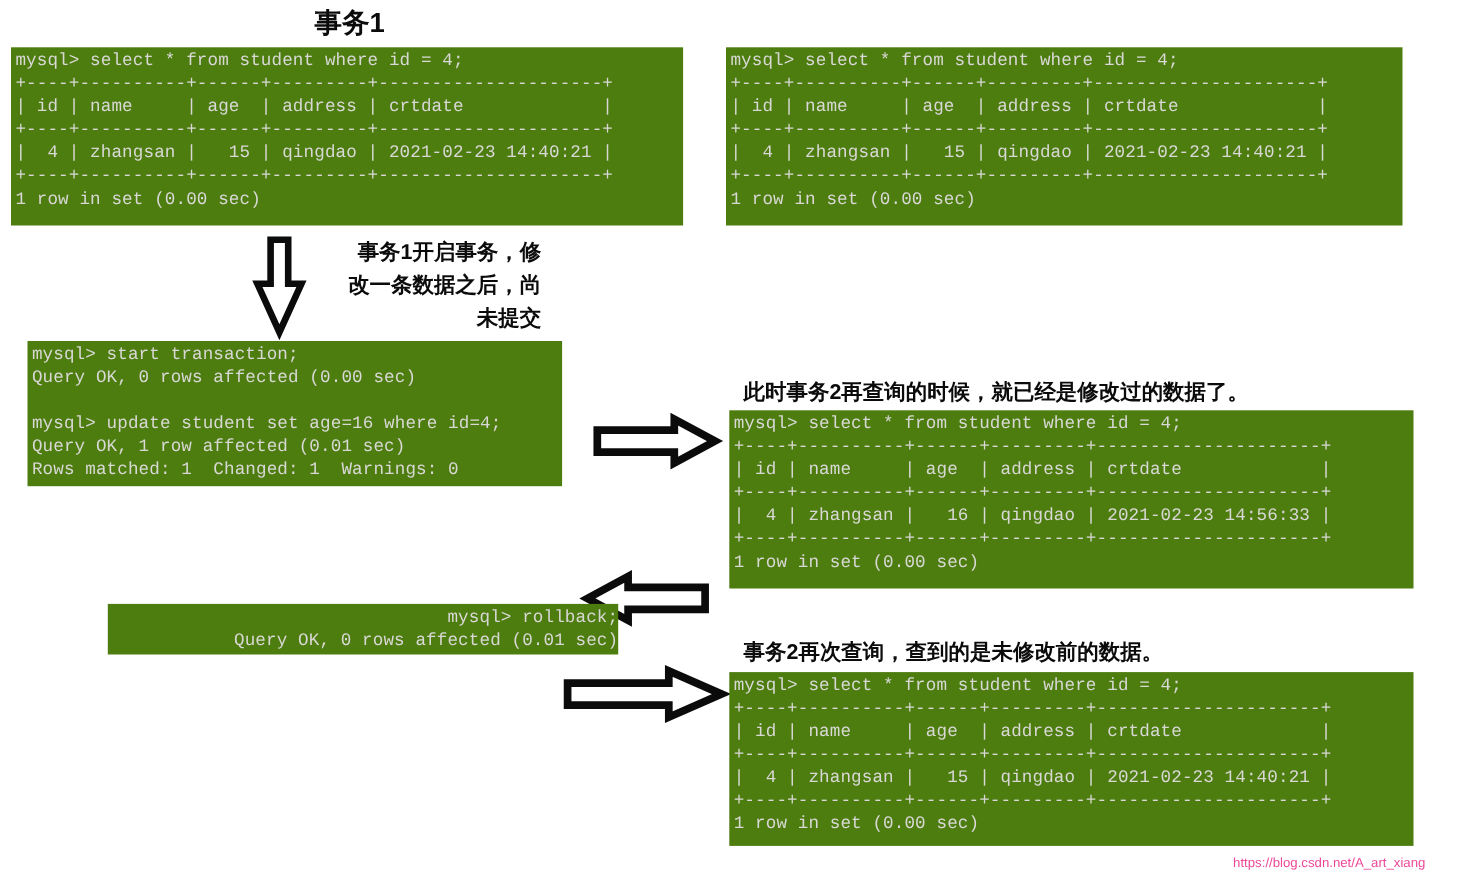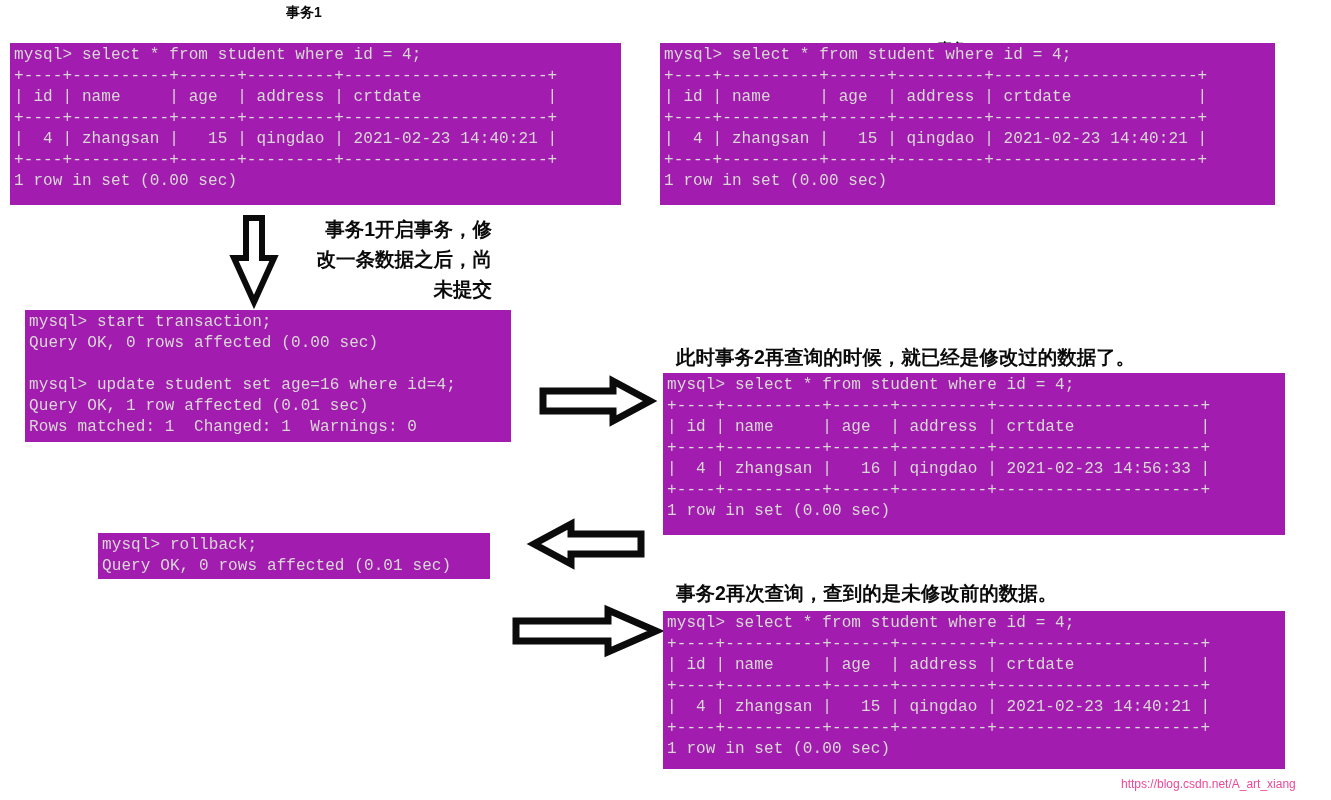--- a/index.html
+++ b/index.html
@@ -9,39 +9,39 @@
     background: #ffffff;
     font-family: "Liberation Sans", sans-serif;
     overflow: hidden;
   }
   #root { position: relative; width: 1331px; height: 800px; background: #fff; }
 
   .title {
     position: absolute;
     font-family: "Liberation Sans", sans-serif;
     font-weight: bold;
-    font-size: 14px;
+    font-size: 25px;
     color: #0b0b0b;
     white-space: nowrap;
     letter-spacing: 0px;
   }
 
   .note {
     position: absolute;
     font-family: "Liberation Sans", sans-serif;
     font-weight: bold;
     font-size: 19.5px;
     line-height: 30px;
     color: #0b0b0b;
     white-space: pre-line;
   }
 
   .term {
     position: absolute;
-    background: #a21caf;
+    background: #4d7c0f;
     color: #d8d8d4;
     font-family: "Liberation Mono", "DejaVu Sans Mono", monospace;
     font-size: 16px;
     line-height: 21px;
     white-space: pre;
     padding: 2px 0 3px 4px;
     overflow: hidden;
     letter-spacing: 0.1px;
   }
   .term .ln { display: block; height: 21px; }
@@ -86,21 +86,21 @@
     <polygon points="4,14 74,14 74,4 111,24 74,44 74,34 4,34"></polygon>
   </svg>
 
   <div class="term" id="t4" style="left:663px; top:373px; width:622px; height:162px;"><span class="ln">mysql&gt; select * from student where id = 4;</span><span class="ln">+----+----------+------+---------+---------------------+</span><span class="ln">| id | name     | age  | address | crtdate             |</span><span class="ln">+----+----------+------+---------+---------------------+</span><span class="ln">|  4 | zhangsan |   16 | qingdao | 2021-02-23 14:56:33 |</span><span class="ln">+----+----------+------+---------+---------------------+</span><span class="ln">1 row in set (0.00 sec)</span></div>
 
 
   <svg class="arrow" style="left:530px; top:520px;" width="115" height="48" viewBox="0 0 115 48">
     <polygon points="111,14 41,14 41,4 4,24 41,44 41,34 111,34"></polygon>
   </svg>
 
-  <div class="term" id="t5" style="left:98px; top:533px; width:392px; height:46px;"><span class="ln">mysql&gt; rollback;</span><span class="ln">Query OK, 0 rows affected (0.01 sec)</span></div>
+  <div class="term" id="t5" style="left:98px; top:549px; width:464px; height:46px;text-align:right;"><span class="ln">mysql&gt; rollback;</span><span class="ln">Query OK, 0 rows affected (0.01 sec)</span></div>
 
   <div class="note" style="left:676px; top:578px;">事务2再次查询，查到的是未修改前的数据。</div>
 
   <svg class="arrow" style="left:512px; top:606px;" width="148" height="50" viewBox="0 0 148 50">
     <polygon points="4,15 96,15 96,4 144,25 96,46 96,35 4,35"></polygon>
   </svg>
 
   <div class="term" id="t6" style="left:663px; top:611px; width:622px; height:158px;"><span class="ln">mysql&gt; select * from student where id = 4;</span><span class="ln">+----+----------+------+---------+---------------------+</span><span class="ln">| id | name     | age  | address | crtdate             |</span><span class="ln">+----+----------+------+---------+---------------------+</span><span class="ln">|  4 | zhangsan |   15 | qingdao | 2021-02-23 14:40:21 |</span><span class="ln">+----+----------+------+---------+---------------------+</span><span class="ln">1 row in set (0.00 sec)</span></div>
 
   <div class="watermark" style="left:1121px; top:777px;">https://blog.csdn.net/A_art_xiang</div>

